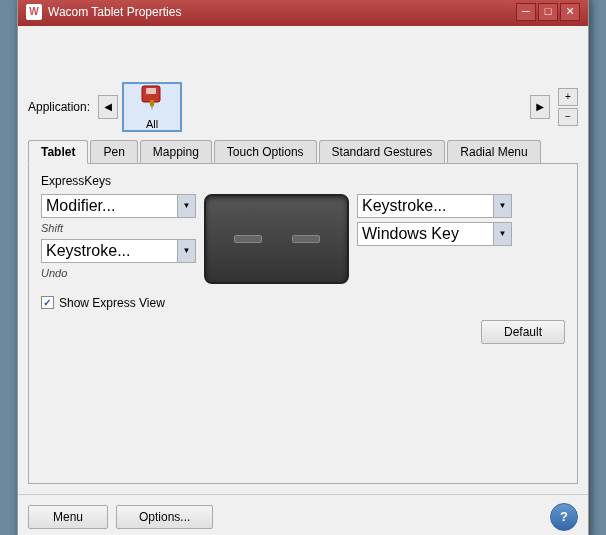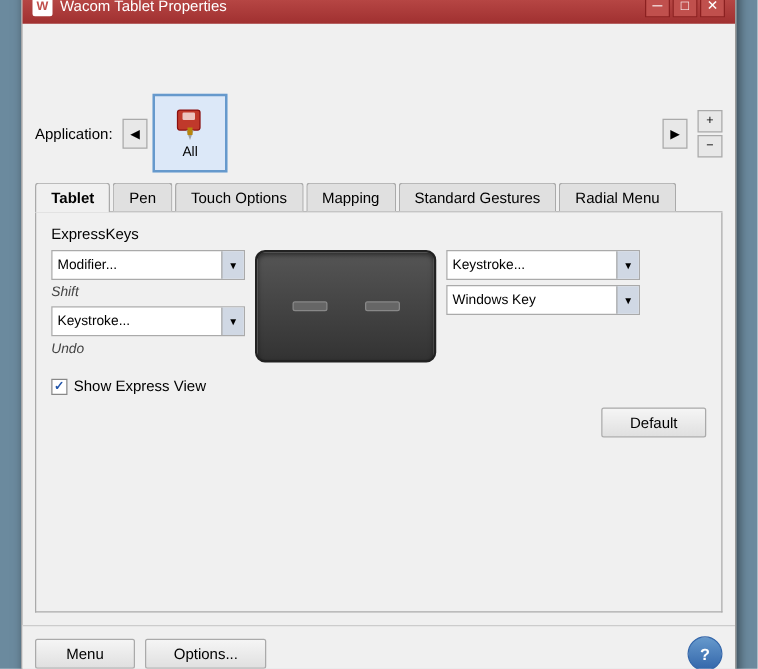--- a/index.html
+++ b/index.html
@@ -90,27 +90,27 @@
       background: #e8e8e8;
       border: 1px solid #aaa;
       cursor: pointer;
       font-size: 10px;
       display: flex;
       align-items: center;
       justify-content: center;
     }
     .app-icon-box {
       width: 60px;
-      height: 63px;
+      height: 50px;
       background: #dce8f8;
       border: 2px solid #6699cc;
       display: flex;
       flex-direction: column;
       align-items: center;
-      justify-content: center;
+      justify-content: space-between;
       cursor: pointer;
     }
     .app-icon-label {
       font-size: 11px;
       margin-top: 2px;
     }
     .app-spacer {
       flex: 1;
     }
     .side-btns {
@@ -210,21 +210,21 @@
       display: flex;
       align-items: center;
       justify-content: center;
       position: absolute;
       right: 0;
       top: 0;
       bottom: 0;
       font-size: 8px;
     }
     .dropdown-text {
-      font-size: 11px;
+      font-size: 16px;
     }
     
     .tablet-graphic {
       width: 145px;
       height: 90px;
       background: linear-gradient(to bottom, #555, #333);
       border-radius: 8px;
       border: 2px solid #222;
       display: flex;
       align-items: center;
@@ -338,22 +338,22 @@
       <button class="nav-btn">▶</button>
       <div class="side-btns">
         <button class="side-btn">+</button>
         <button class="side-btn">−</button>
       </div>
     </div>
 
     <div class="tabs">
       <div class="tab active">Tablet</div>
       <div class="tab">Pen</div>
+      <div class="tab">Mapping</div>
       <div class="tab">Touch Options</div>
-      <div class="tab">Mapping</div>
       <div class="tab">Standard Gestures</div>
       <div class="tab">Radial Menu</div>
     </div>
 
     <div class="tab-content">
       <div class="section-title">ExpressKeys</div>
 
       <div class="express-keys-row">
 
         <div class="left-controls">

